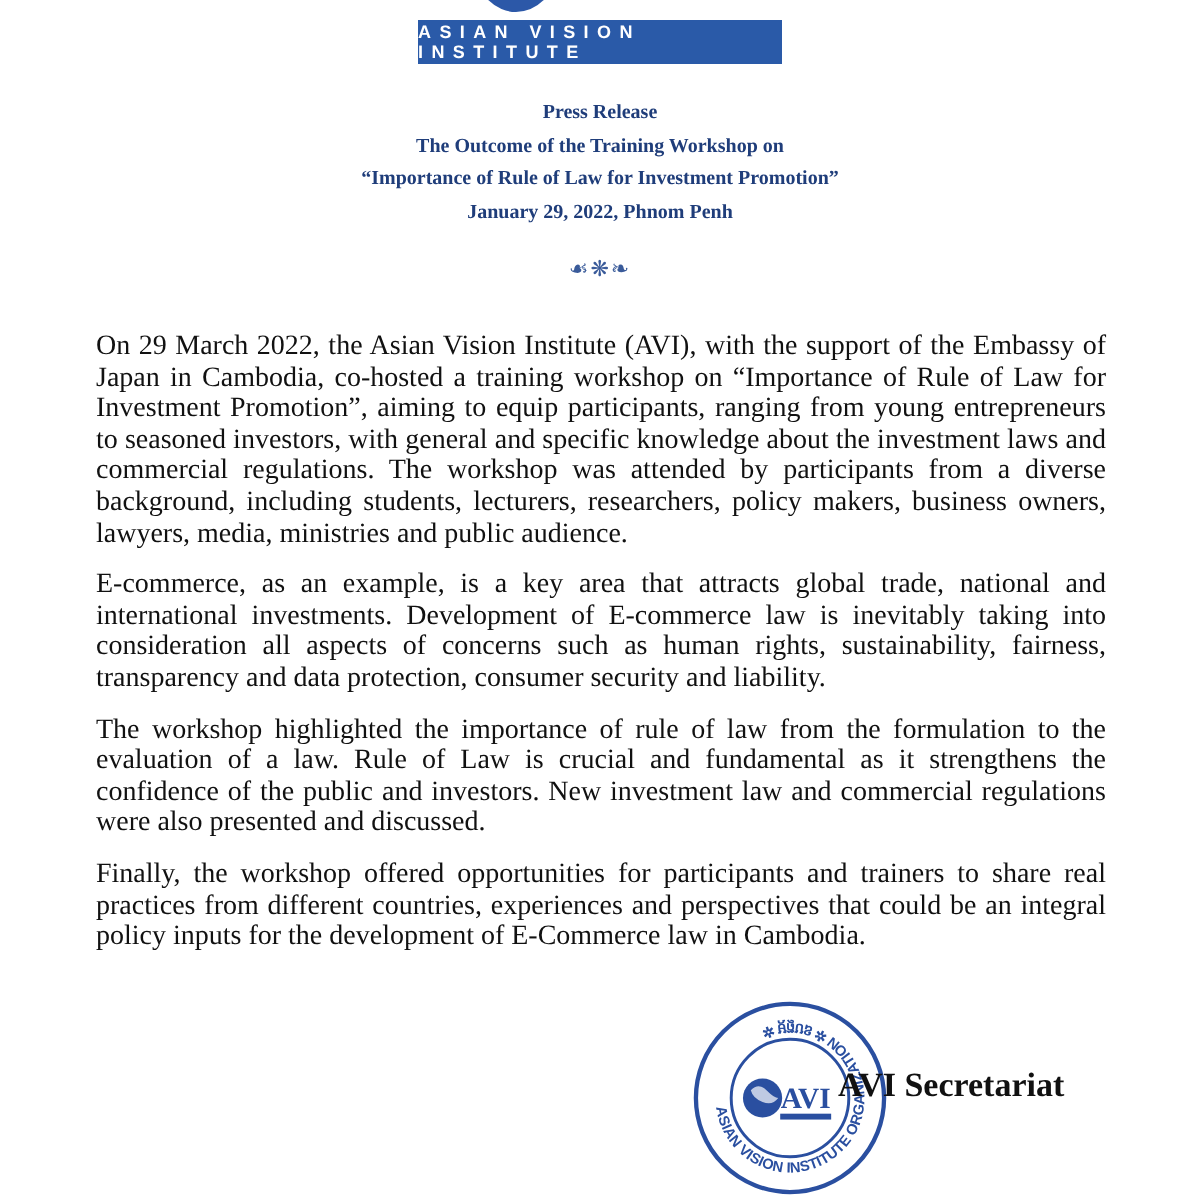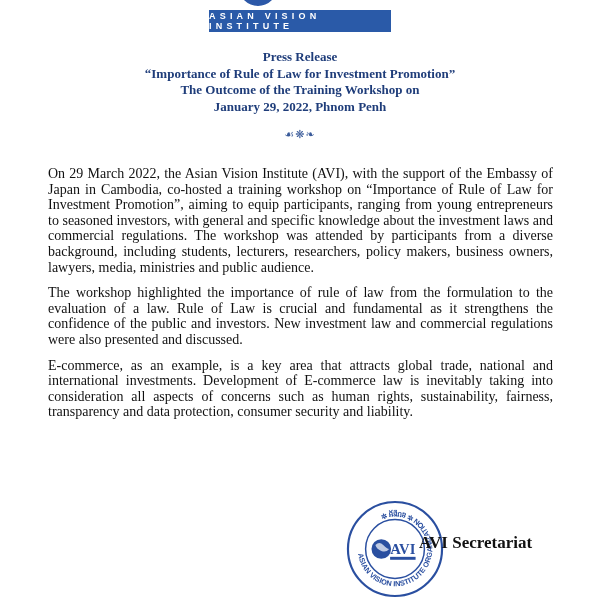--- a/index.html
+++ b/index.html
@@ -1,52 +1,53 @@
 <!DOCTYPE html>
 <html><head>
 <meta charset="utf-8">
 <style>
   html, body { margin:0; padding:0; background:#ffffff; }
   body { width:600px; height:600px; position:relative; overflow:hidden; font-family:"Liberation Serif", "DejaVu Serif", serif; color:#111; }
   .logo-wrap { position:absolute; left:0; top:0; width:600px; height:36px; }
   .logo-top { position:absolute; left:225px; top:-22px; width:150px; height:28px; }
   .logo-circle { position:absolute; left:14px; top:0; width:38px; height:28px; border-radius:0 0 20px 20px; background:#2c58a8; }
   .logo-band { position:absolute; left:209px; top:10px; width:182px; height:22px; background:#2a5aa8; color:#fff; font-family:"Liberation Sans", "DejaVu Sans", sans-serif; font-size:9px; font-weight:bold; letter-spacing:4.2px; display:flex; align-items:center; justify-content:center; }
-  .heading { position:absolute; left:0; top:49px; width:600px; text-align:center; color:#1f3d7a; font-weight:bold; font-size:13px; line-height:16.5px; }
+  .heading { position:absolute; left:0; top:49px; width:600px; text-align:center; color:#1f3d7a; font-weight:bold; font-size:10px; line-height:16.5px; }
   .heading div { white-space:nowrap; }
   .ornament { position:absolute; left:0; top:128px; width:600px; text-align:center; color:#3a5b9a; font-size:11px; letter-spacing:1px; }
   .body { position:absolute; left:48px; top:166px; width:505px; font-size:14px; line-height:15.6px; text-align:justify; }
   .body p { margin:0 0 10px 0; }
   .stamp { position:absolute; left:346px; top:500px; width:98px; height:98px; }
   .signature { position:absolute; left:419px; top:533px; font-weight:bold; font-size:17px; color:#111; }
 </style>
 </head>
 <body>
 
 <div class="logo-wrap">
   <div class="logo-top">
     <div class="logo-circle"></div>
 
   </div>
   <div class="logo-band">ASIAN VISION INSTITUTE</div>
 </div>
 
 <div class="heading">
   <div>Press Release</div>
+  <div>The Outcome of the Training Workshop on</div>
   <div>“Importance of Rule of Law for Investment Promotion”</div>
-  <div>The Outcome of the Training Workshop on</div>
   <div>January 29, 2022, Phnom Penh</div>
 </div>
 
 <div class="ornament">☙❋❧</div>
 
 <div class="body">
   <p>On 29 March 2022, the Asian Vision Institute (AVI), with the support of the Embassy of Japan in Cambodia, co-hosted a training workshop on “Importance of Rule of Law for Investment Promotion”, aiming to equip participants, ranging from young entrepreneurs to seasoned investors, with general and specific knowledge about the investment laws and commercial regulations. The workshop was attended by participants from a diverse background, including students, lecturers, researchers, policy makers, business owners, lawyers, media, ministries and public audience.</p>
+  <p>E-commerce, as an example, is a key area that attracts global trade, national and international investments. Development of E-commerce law is inevitably taking into consideration all aspects of concerns such as human rights, sustainability, fairness, transparency and data protection, consumer security and liability.</p>
   <p>The workshop highlighted the importance of rule of law from the formulation to the evaluation of a law. Rule of Law is crucial and fundamental as it strengthens the confidence of the public and investors. New investment law and commercial regulations were also presented and discussed.</p>
-  <p>E-commerce, as an example, is a key area that attracts global trade, national and international investments. Development of E-commerce law is inevitably taking into consideration all aspects of concerns such as human rights, sustainability, fairness, transparency and data protection, consumer security and liability.</p>
+  <p>Finally, the workshop offered opportunities for participants and trainers to share real practices from different countries, experiences and perspectives that could be an integral policy inputs for the development of E-Commerce law in Cambodia.</p>
 </div>
 
 <svg class="stamp" viewBox="0 0 100 100">
   <defs>
     <path id="ringPath" d="M 50,50 m -38,0 a 38,38 0 1,0 76,0 a 38,38 0 1,0 -76,0"></path>
   </defs>
   <circle cx="50" cy="50" r="48" fill="none" stroke="#2a4fa0" stroke-width="2.2"></circle>
   <circle cx="50" cy="50" r="30" fill="none" stroke="#2a4fa0" stroke-width="1.5"></circle>
   <text font-family="Liberation Sans, sans-serif" font-size="7.5" font-weight="bold" fill="#2a4fa0">
     <textPath href="#ringPath" startOffset="2%">ASIAN VISION INSTITUTE ORGANIZATION ✲ ឧបត្ថម្ភ ✲</textPath>

